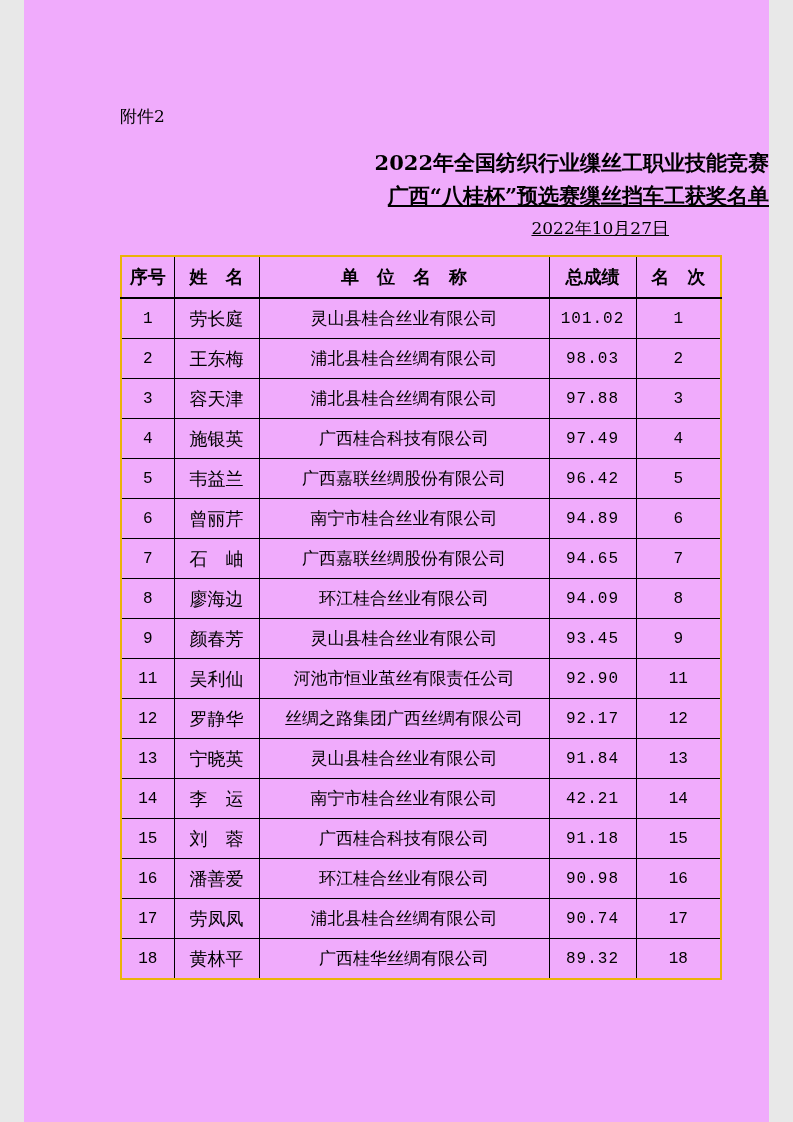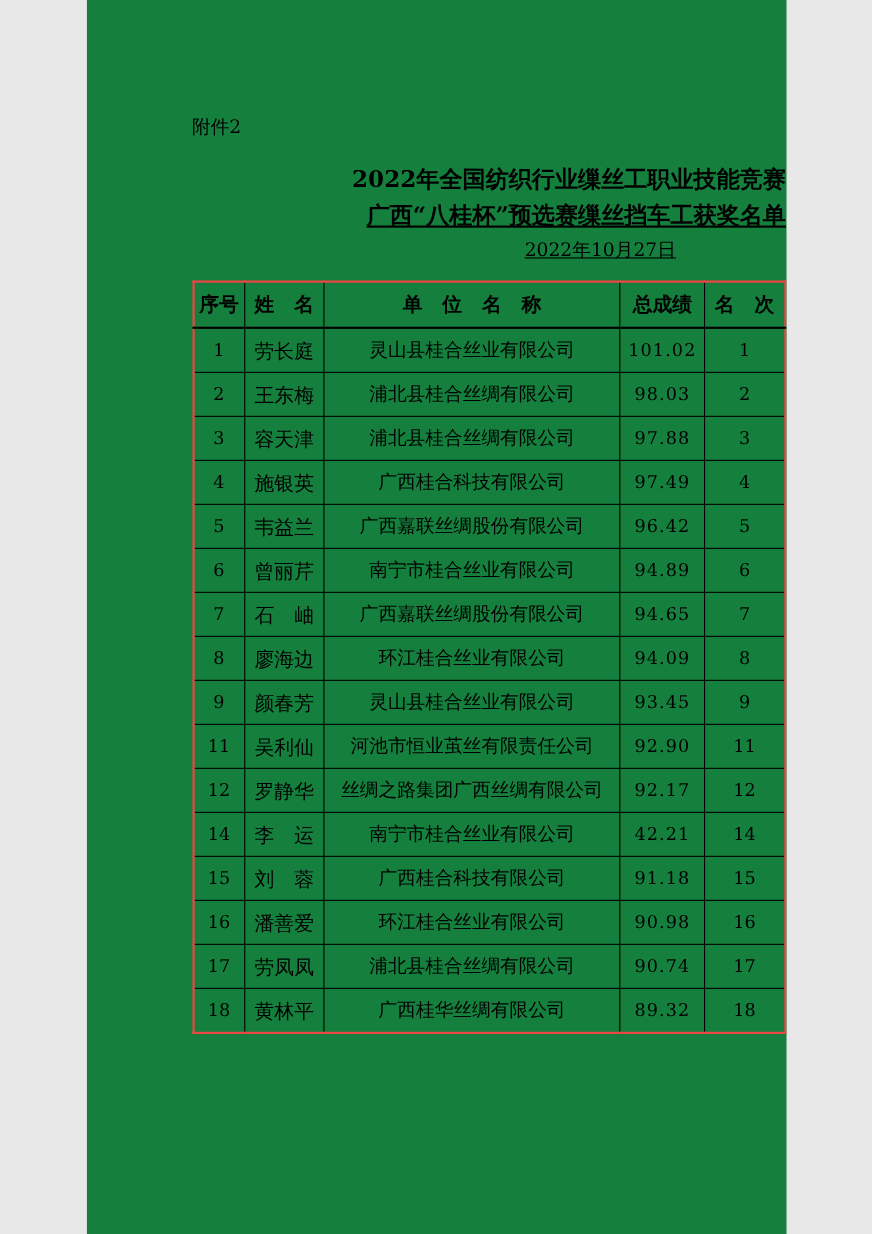--- a/index.html
+++ b/index.html
@@ -2,24 +2,24 @@
 <html><head>
 <meta charset="utf-8">
 <style>
   html, body {
     margin: 0;
     padding: 0;
     background: #e8e8e8;
   }
   .page {
     position: relative;
-    width: 636px;
+    width: 745px;
     height: 1122px;
     margin: 0 auto;
-    background: #15803d;
+    background: #f0abfc;
     color: #000000;
     font-family: "DejaVu Serif", "Liberation Serif", serif;
     overflow: hidden;
   }
   .attachment-label {
     position: absolute;
     left: 96px;
     top: 106px;
     font-size: 17px;
     line-height: 20px;
@@ -43,21 +43,22 @@
     font-size: 17px;
     line-height: 20px;
     text-decoration: underline;
   }
   table.award-table {
     position: absolute;
     top: 255px;
     left: 96px;
     border-collapse: collapse;
     table-layout: fixed;
-    border: 2px solid #ef4444;
+    border: 2px solid #eab308;
+    font-family: Liberation Mono, monospace;
   }
   .award-table col.col-no    { width: 53px; }
   .award-table col.col-name  { width: 85px; }
   .award-table col.col-unit  { width: 290px; }
   .award-table col.col-score { width: 87px; }
   .award-table col.col-rank  { width: 85px; }
   .award-table th,
   .award-table td {
     border: 1px solid #000;
     text-align: center;
@@ -180,20 +181,27 @@
           <td class="cell-rank">11</td>
         </tr>
         <tr>
           <td class="cell-no">12</td>
           <td class="cell-name">罗静华</td>
           <td class="cell-unit">丝绸之路集团广西丝绸有限公司</td>
           <td class="cell-score">92.17</td>
           <td class="cell-rank">12</td>
         </tr>
         <tr>
+          <td class="cell-no">13</td>
+          <td class="cell-name">宁晓英</td>
+          <td class="cell-unit">灵山县桂合丝业有限公司</td>
+          <td class="cell-score">91.84</td>
+          <td class="cell-rank">13</td>
+        </tr>
+        <tr>
           <td class="cell-no">14</td>
           <td class="cell-name">李　运</td>
           <td class="cell-unit">南宁市桂合丝业有限公司</td>
           <td class="cell-score">42.21</td>
           <td class="cell-rank">14</td>
         </tr>
         <tr>
           <td class="cell-no">15</td>
           <td class="cell-name">刘　蓉</td>
           <td class="cell-unit">广西桂合科技有限公司</td>

